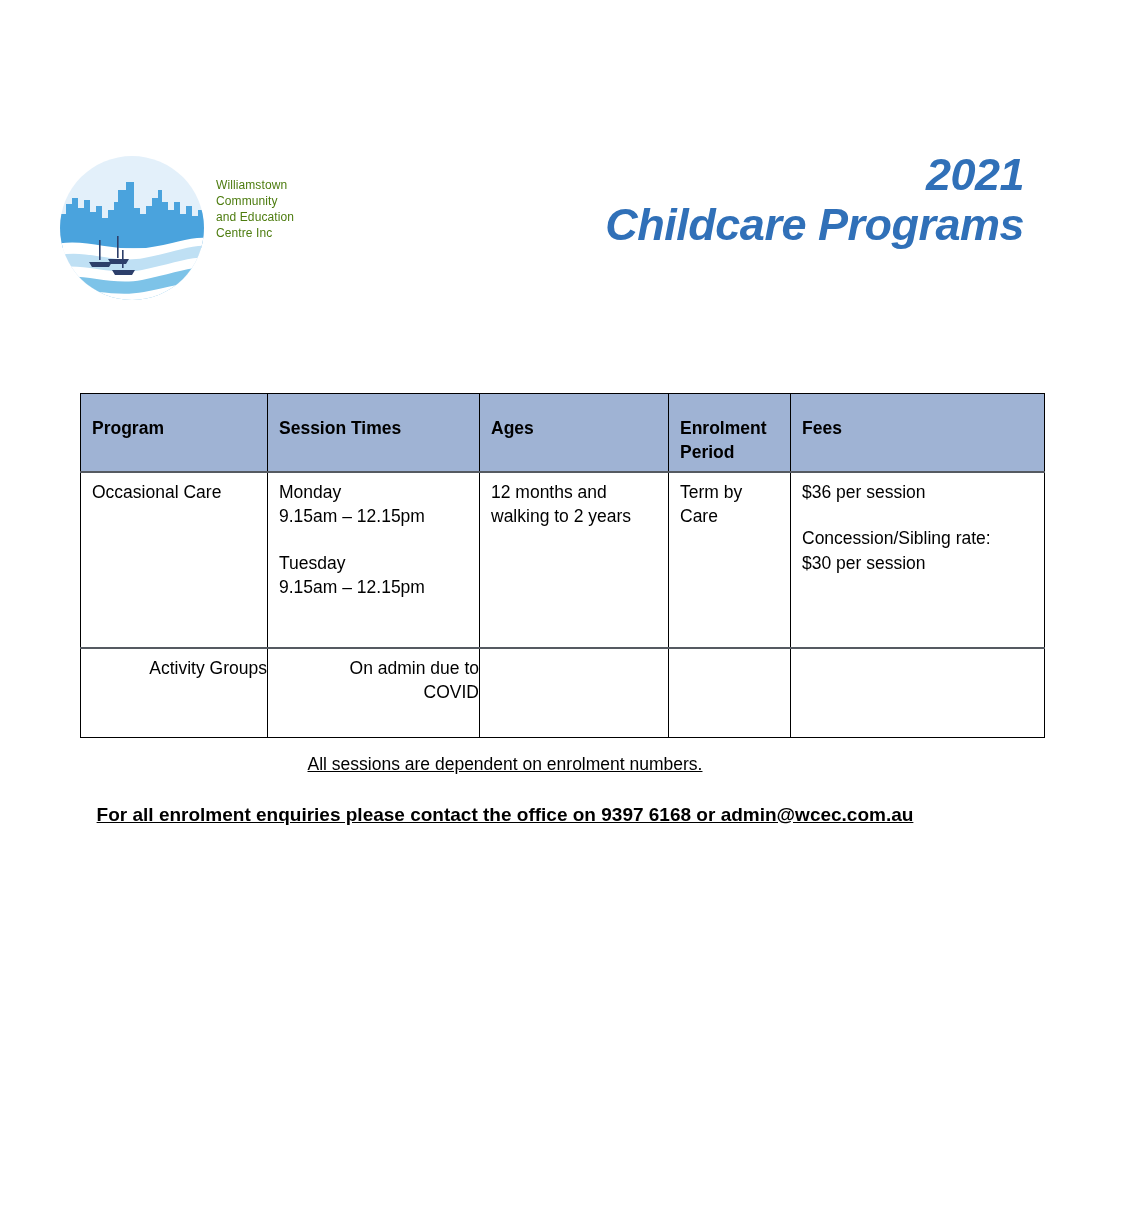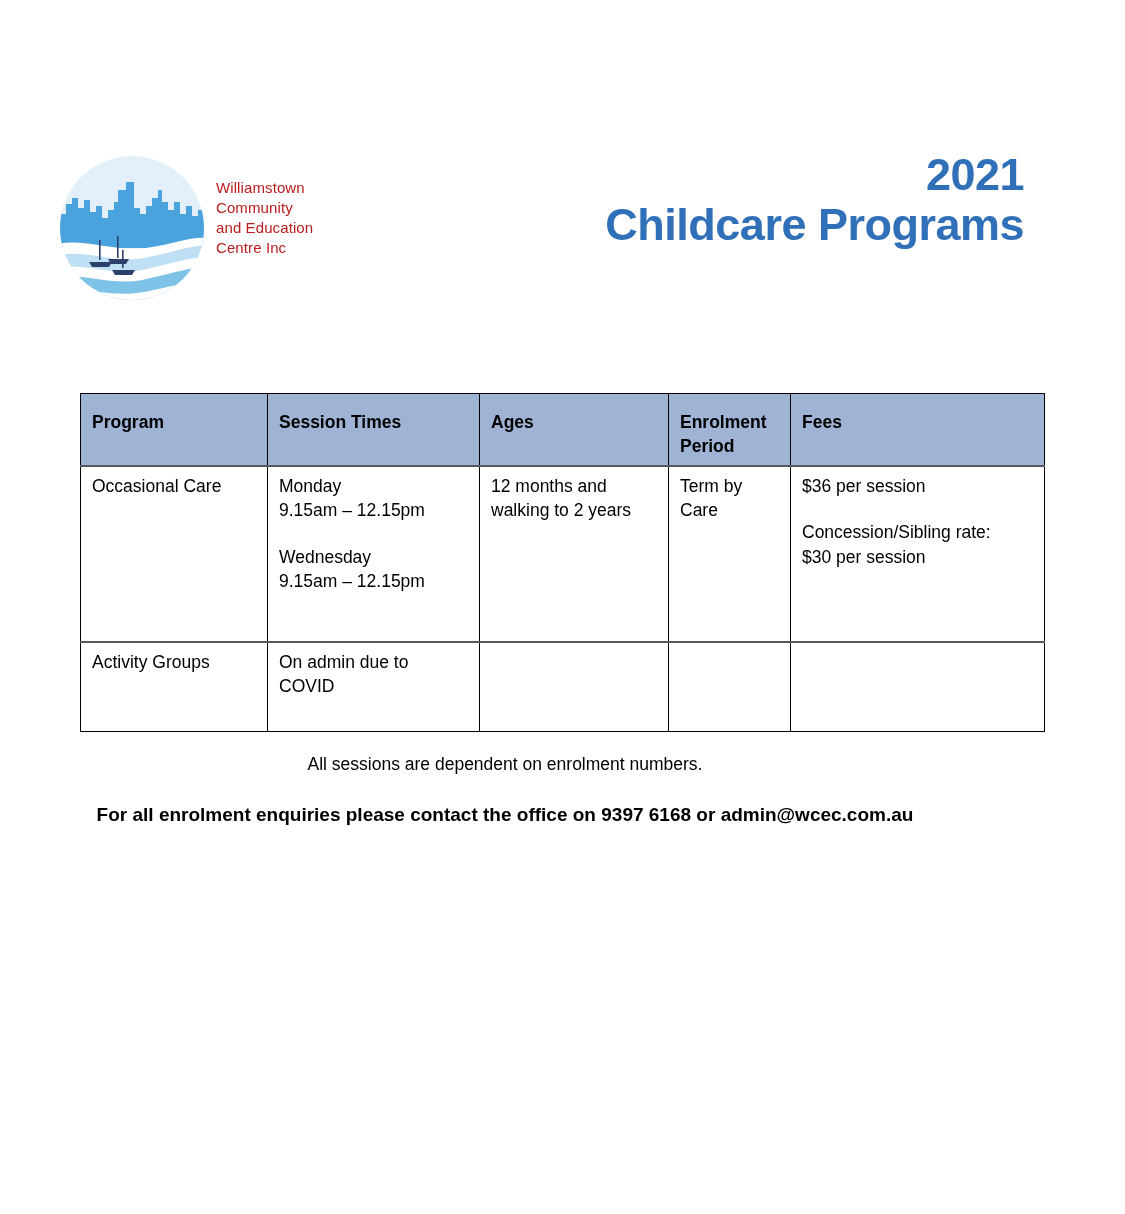--- a/index.html
+++ b/index.html
@@ -37,34 +37,35 @@
   }
   .logo-mark {
     width: 152px;
     height: 152px;
     flex: 0 0 152px;
   }
   .logo-text {
     margin-left: 8px;
     margin-top: 26px;
     line-height: 1.33;
-    color: #b91c1c;
-    font-size: 15px;
+    color: #4d7c0f;
+    font-size: 12px;
     letter-spacing: 0.1px;
     white-space: nowrap;
   }
   .logo-text div { display: block; }
 
   
   .title-block {
     position: absolute;
     right: 101px;
     top: 150px;
     text-align: right;
     color: #3070b8;
+    font-style: italic;
     font-weight: bold;
     line-height: 1.12;
   }
   .title-year { font-size: 45px; letter-spacing: -0.5px; }
   .title-main { font-size: 45px; letter-spacing: -0.5px; }
 
   
   .programs-table {
     position: absolute;
     left: 80px;
@@ -81,42 +82,43 @@
     text-align: left;
     padding: 7px 0 7px 11px;
     font-weight: normal;
     line-height: 1.38;
   }
   .programs-table thead th {
     background: #9fb3d4;
     font-weight: bold;
     border-bottom: 2px solid #555a61;
     height: 36px;
-    padding-top: 16px;
+    padding-top: 22px;
   }
   .col-program    { width: 187px; }
   .col-session    { width: 212px; }
   .col-ages       { width: 189px; }
   .col-enrolment  { width: 122px; }
   .col-fees       { width: 254px; }
 
   .row-occasional td { height: 160px; }
-  .row-activity td   { height: 74px; }
+  .row-activity td   { height: 74px; text-align: right; }
   .row-activity td   { border-top: 2px solid #555a61; }
 
   .cell-line { display: block; }
   .cell-gap  { display: block; height: 22px; }
 
   
   .notes {
     position: absolute;
     left: 0;
     top: 752px;
     width: 1010px;
     text-align: center;
+    text-decoration: underline;
   }
   .note-primary {
     font-size: 17.5px;
     line-height: 1.4;
   }
   .note-contact {
     margin-top: 25px;
     font-size: 19px;
     font-weight: bold;
     line-height: 1.4;
@@ -192,21 +194,21 @@
   </thead>
   <tbody>
     <tr class="row-occasional">
       <td>
         <span class="cell-line">Occasional Care</span>
       </td>
       <td>
         <span class="cell-line">Monday</span>
         <span class="cell-line">9.15am – 12.15pm</span>
         <span class="cell-gap"></span>
-        <span class="cell-line">Wednesday</span>
+        <span class="cell-line">Tuesday</span>
         <span class="cell-line">9.15am – 12.15pm</span>
       </td>
       <td>
         <span class="cell-line">12 months and</span>
         <span class="cell-line">walking to 2 years</span>
       </td>
       <td>
         <span class="cell-line">Term by</span>
         <span class="cell-line">Care</span>
       </td>

